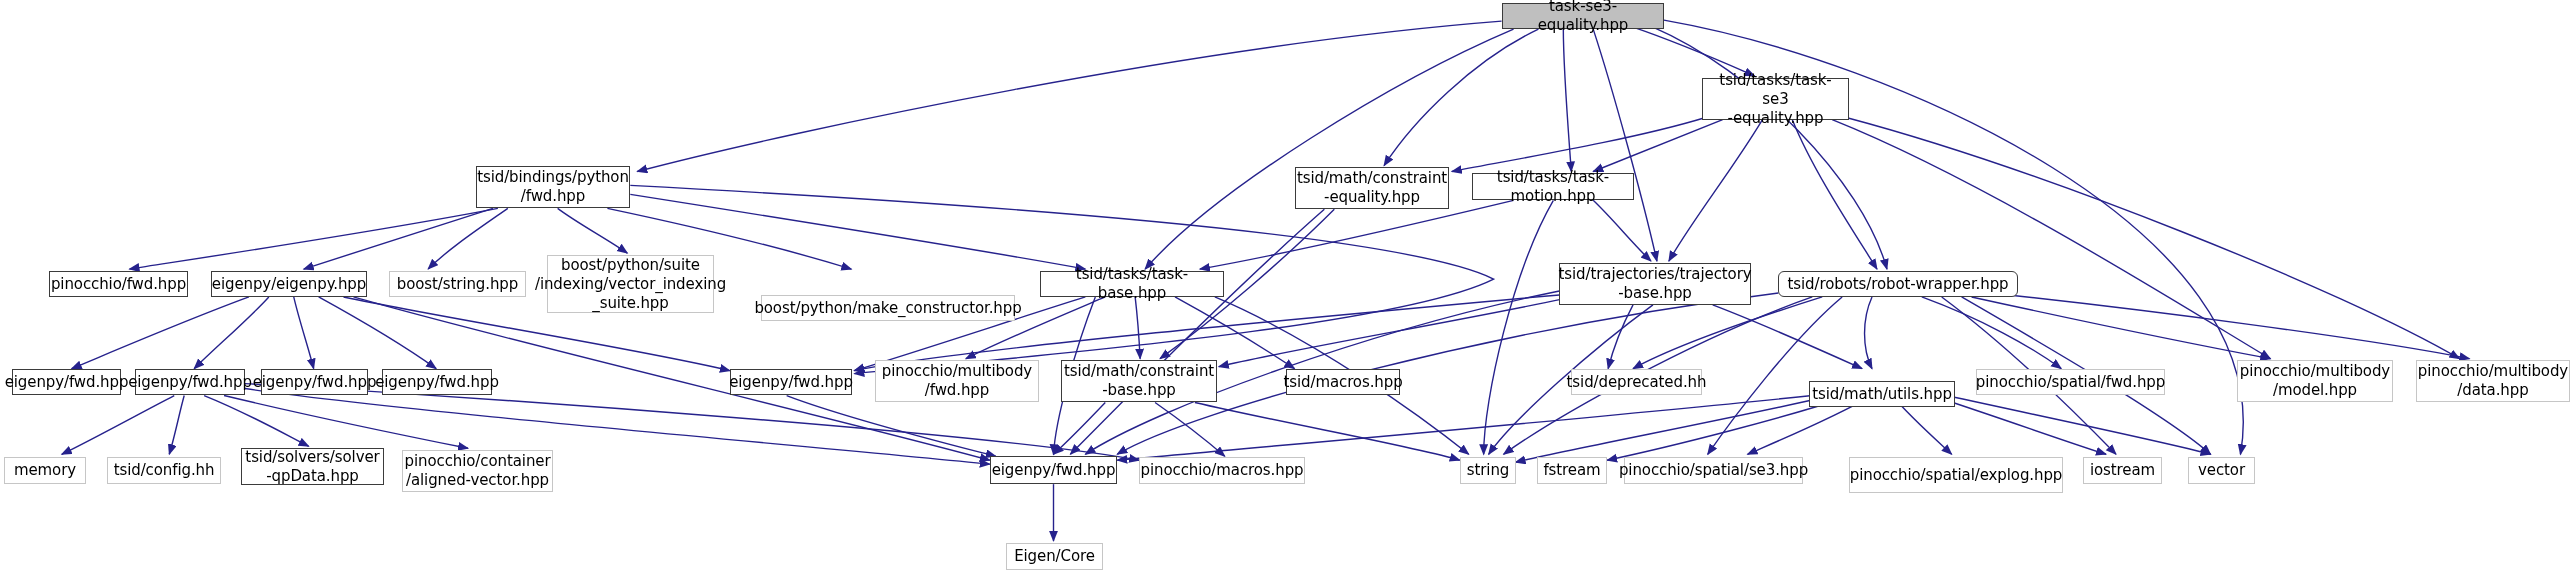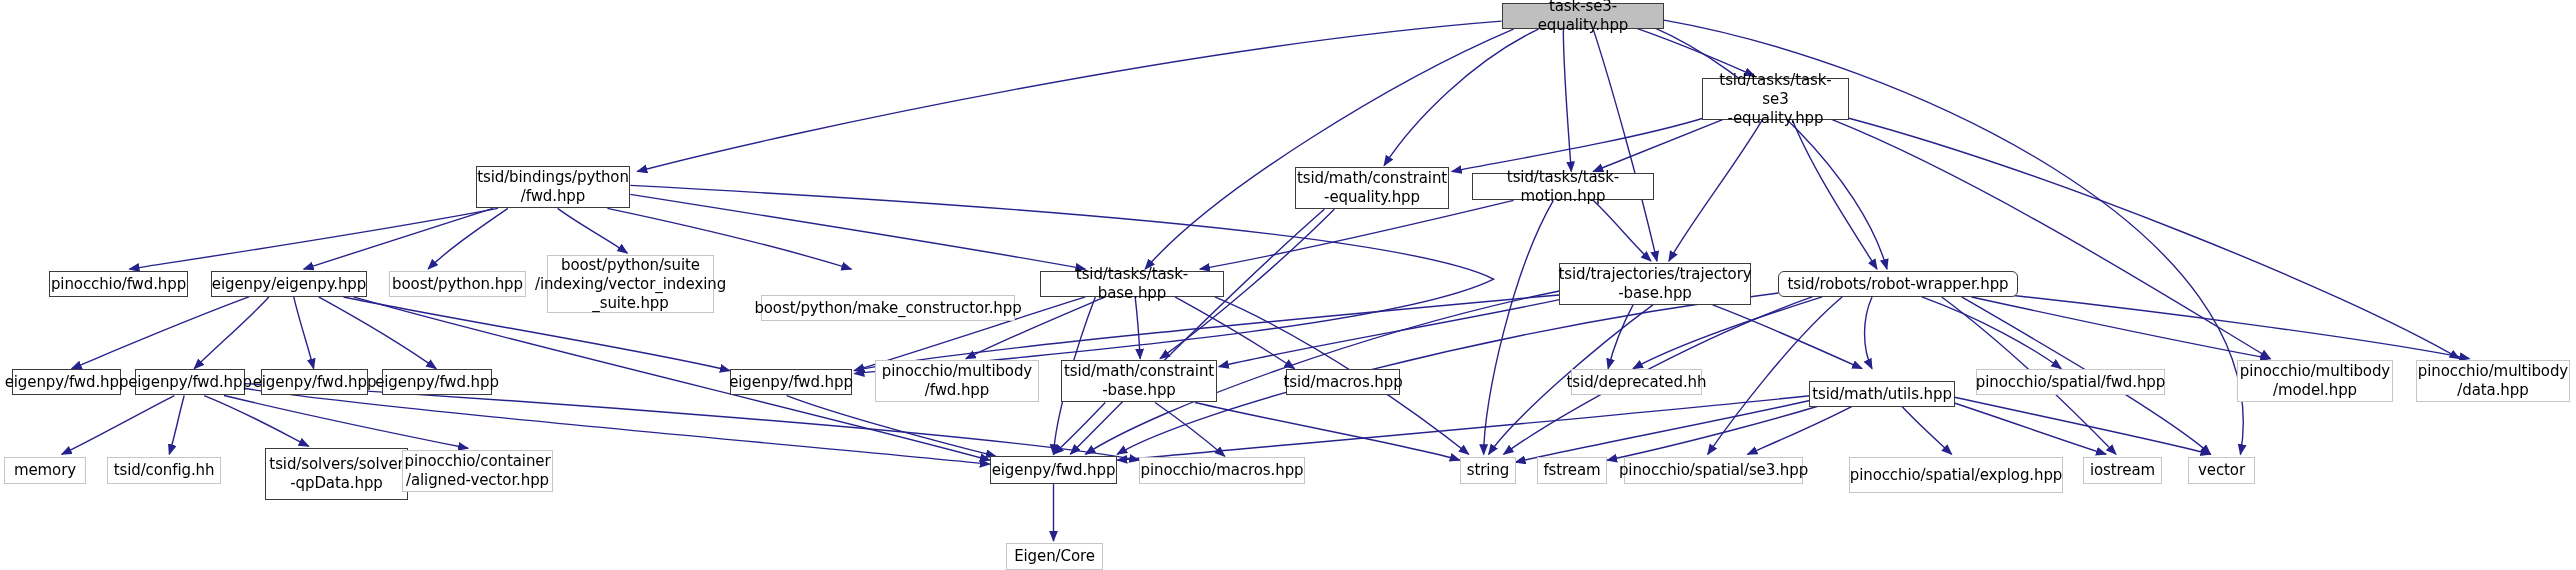--- a/index.html
+++ b/index.html
@@ -114,24 +114,24 @@
       </g>
   </svg>
   <div id="node-layer">
       <div class="node root" style="left: 1502px; top: 3px; width: 162px; height: 26px;">task-se3-equality.hpp</div>
       <div class="node strong" style="left: 1702px; top: 78px; width: 147px; height: 42px;">tsid/tasks/task-se3
 -equality.hpp</div>
       <div class="node strong" style="left: 476px; top: 166px; width: 154px; height: 42px;">tsid/bindings/python
 /fwd.hpp</div>
       <div class="node strong" style="left: 1295px; top: 167px; width: 154px; height: 42px;">tsid/math/constraint
 -equality.hpp</div>
-      <div class="node strong" style="left: 1472px; top: 173px; width: 182px; height: 27px;">tsid/tasks/task-motion.hpp</div>
+      <div class="node strong" style="left: 1472px; top: 173px; width: 162px; height: 27px;">tsid/tasks/task-motion.hpp</div>
       <div class="node strong" style="left: 49px; top: 271px; width: 139px; height: 26px;">pinocchio/fwd.hpp</div>
       <div class="node strong" style="left: 211px; top: 271px; width: 156px; height: 26px;">eigenpy/eigenpy.hpp</div>
-      <div class="node" style="left: 389px; top: 271px; width: 137px; height: 26px;">boost/python.hpp</div>
+      <div class="node" style="left: 389px; top: 271px; width: 137px; height: 26px;">boost/string.hpp</div>
       <div class="node" style="left: 547px; top: 255px; width: 167px; height: 58px;">boost/python/suite
 /indexing/vector_indexing
 _suite.hpp</div>
       <div class="node" style="left: 761px; top: 271px; width: 254px; height: 26px; margin-top: 24px;">boost/python/make_constructor.hpp</div>
       <div class="node strong" style="left: 1040px; top: 271px; width: 184px; height: 26px;">tsid/tasks/task-base.hpp</div>
       <div class="node strong" style="left: 1559px; top: 263px; width: 192px; height: 42px;">tsid/trajectories/trajectory
 -base.hpp</div>
       <div class="node strong" style="left: 1778px; top: 271px; width: 240px; height: 26px; border-radius: 6px;">tsid/robots/robot-wrapper.hpp</div>
       <div class="node strong" style="left: 12px; top: 369px; width: 109px; height: 26px;">eigenpy/fwd.hpp</div>
       <div class="node strong" style="left: 135px; top: 369px; width: 110px; height: 26px;">eigenpy/fwd.hpp</div>
@@ -145,21 +145,21 @@
       <div class="node strong" style="left: 1286px; top: 369px; width: 114px; height: 26px;">tsid/macros.hpp</div>
       <div class="node" style="left: 1547px; top: 369px; width: 131px; height: 26px; margin-left: 24px;">tsid/deprecated.hh</div>
       <div class="node strong" style="left: 1809px; top: 369px; width: 146px; height: 26px; margin-top: 12px;">tsid/math/utils.hpp</div>
       <div class="node" style="left: 1976px; top: 369px; width: 189px; height: 26px;">pinocchio/spatial/fwd.hpp</div>
       <div class="node" style="left: 2237px; top: 360px; width: 156px; height: 42px;">pinocchio/multibody
 /model.hpp</div>
       <div class="node" style="left: 2416px; top: 360px; width: 154px; height: 42px;">pinocchio/multibody
 /data.hpp</div>
       <div class="node" style="left: 4px; top: 457px; width: 82px; height: 27px;">memory</div>
       <div class="node" style="left: 107px; top: 457px; width: 114px; height: 27px;">tsid/config.hh</div>
-      <div class="node strong" style="left: 241px; top: 448px; width: 143px; height: 52px; margin-left: 24px;">tsid/solvers/solver
+      <div class="node strong" style="left: 241px; top: 448px; width: 143px; height: 37px;">tsid/solvers/solver
 -qpData.hpp</div>
       <div class="node" style="left: 402px; top: 450px; width: 151px; height: 42px;">pinocchio/container
 /aligned-vector.hpp</div>
       <div class="node strong" style="left: 990px; top: 456px; width: 127px; height: 28px;">eigenpy/fwd.hpp</div>
       <div class="node" style="left: 1139px; top: 457px; width: 166px; height: 27px;">pinocchio/macros.hpp</div>
       <div class="node" style="left: 1460px; top: 457px; width: 56px; height: 27px;">string</div>
       <div class="node" style="left: 1537px; top: 457px; width: 70px; height: 27px;">fstream</div>
       <div class="node" style="left: 1624px; top: 457px; width: 179px; height: 27px;">pinocchio/spatial/se3.hpp</div>
       <div class="node" style="left: 1849px; top: 457px; width: 214px; height: 36px;">pinocchio/spatial/explog.hpp</div>
       <div class="node" style="left: 2083px; top: 457px; width: 79px; height: 27px;">iostream</div>

